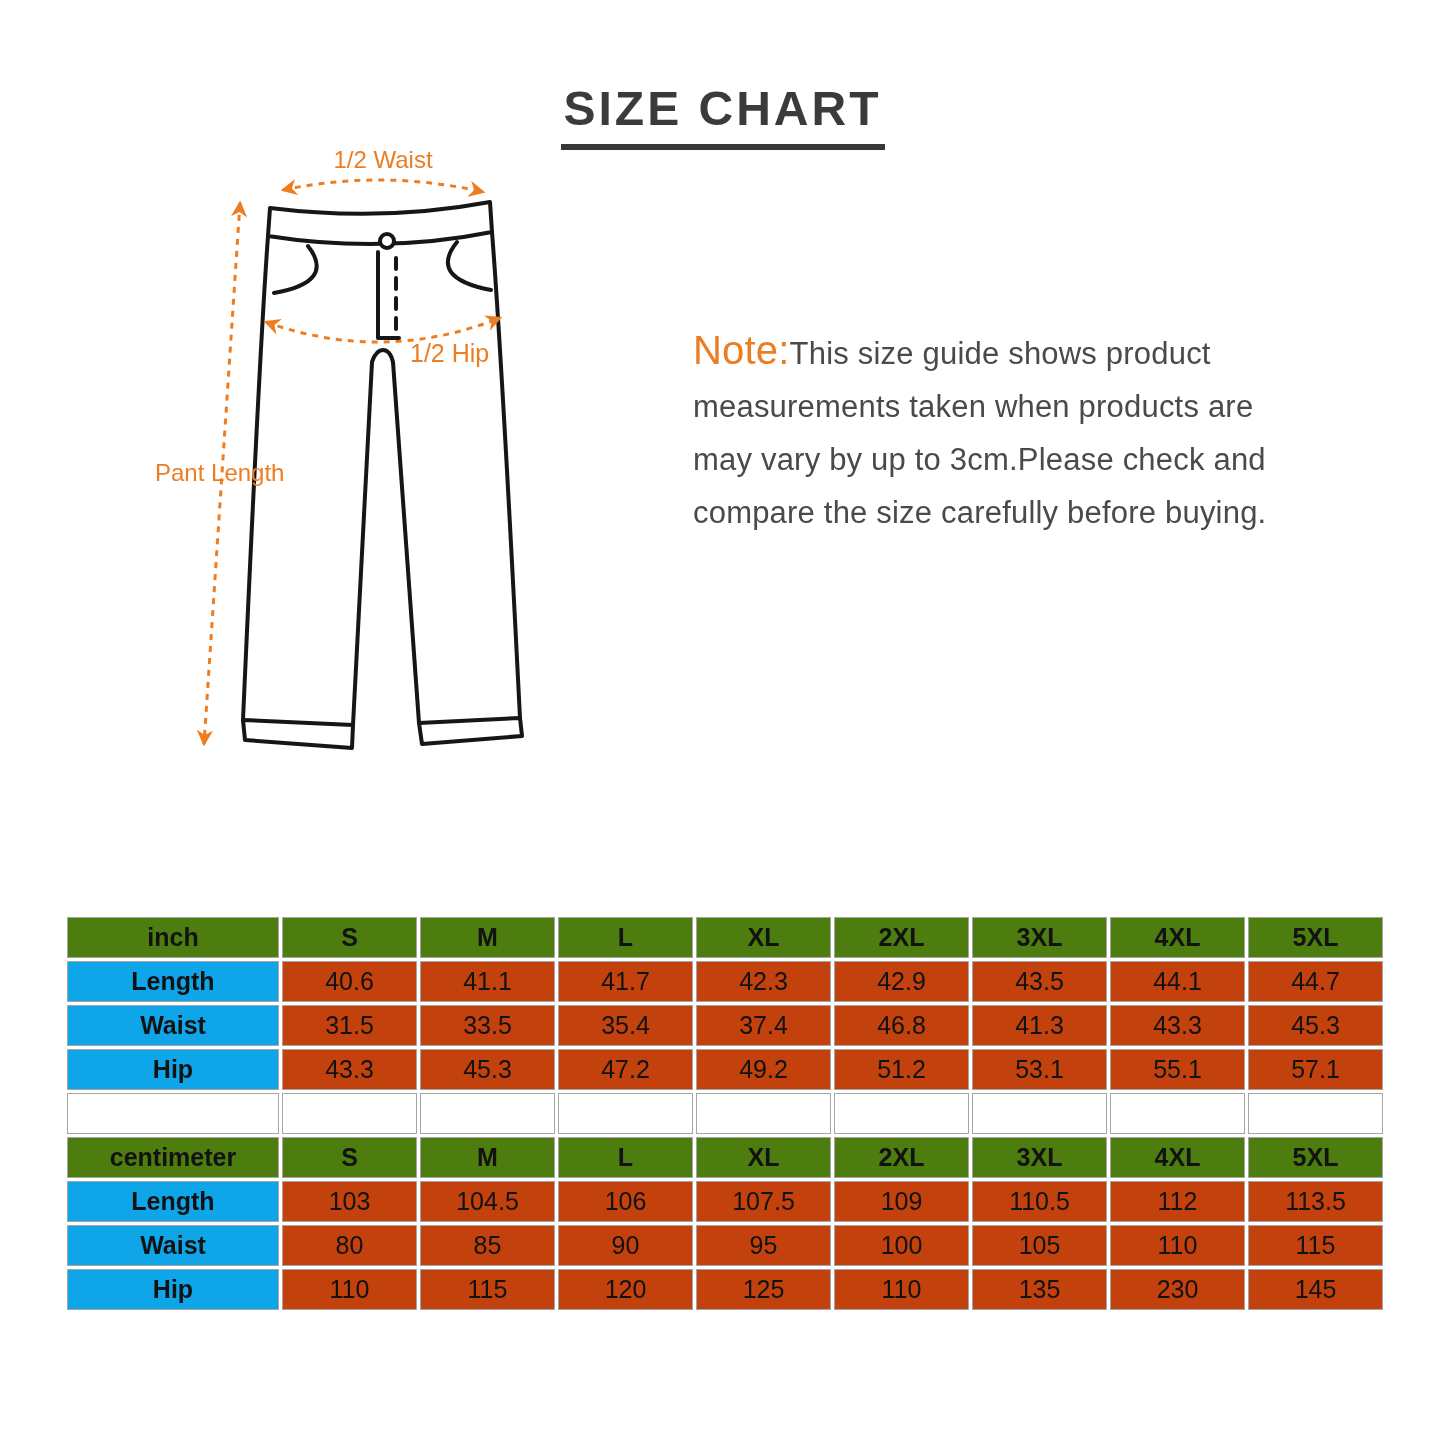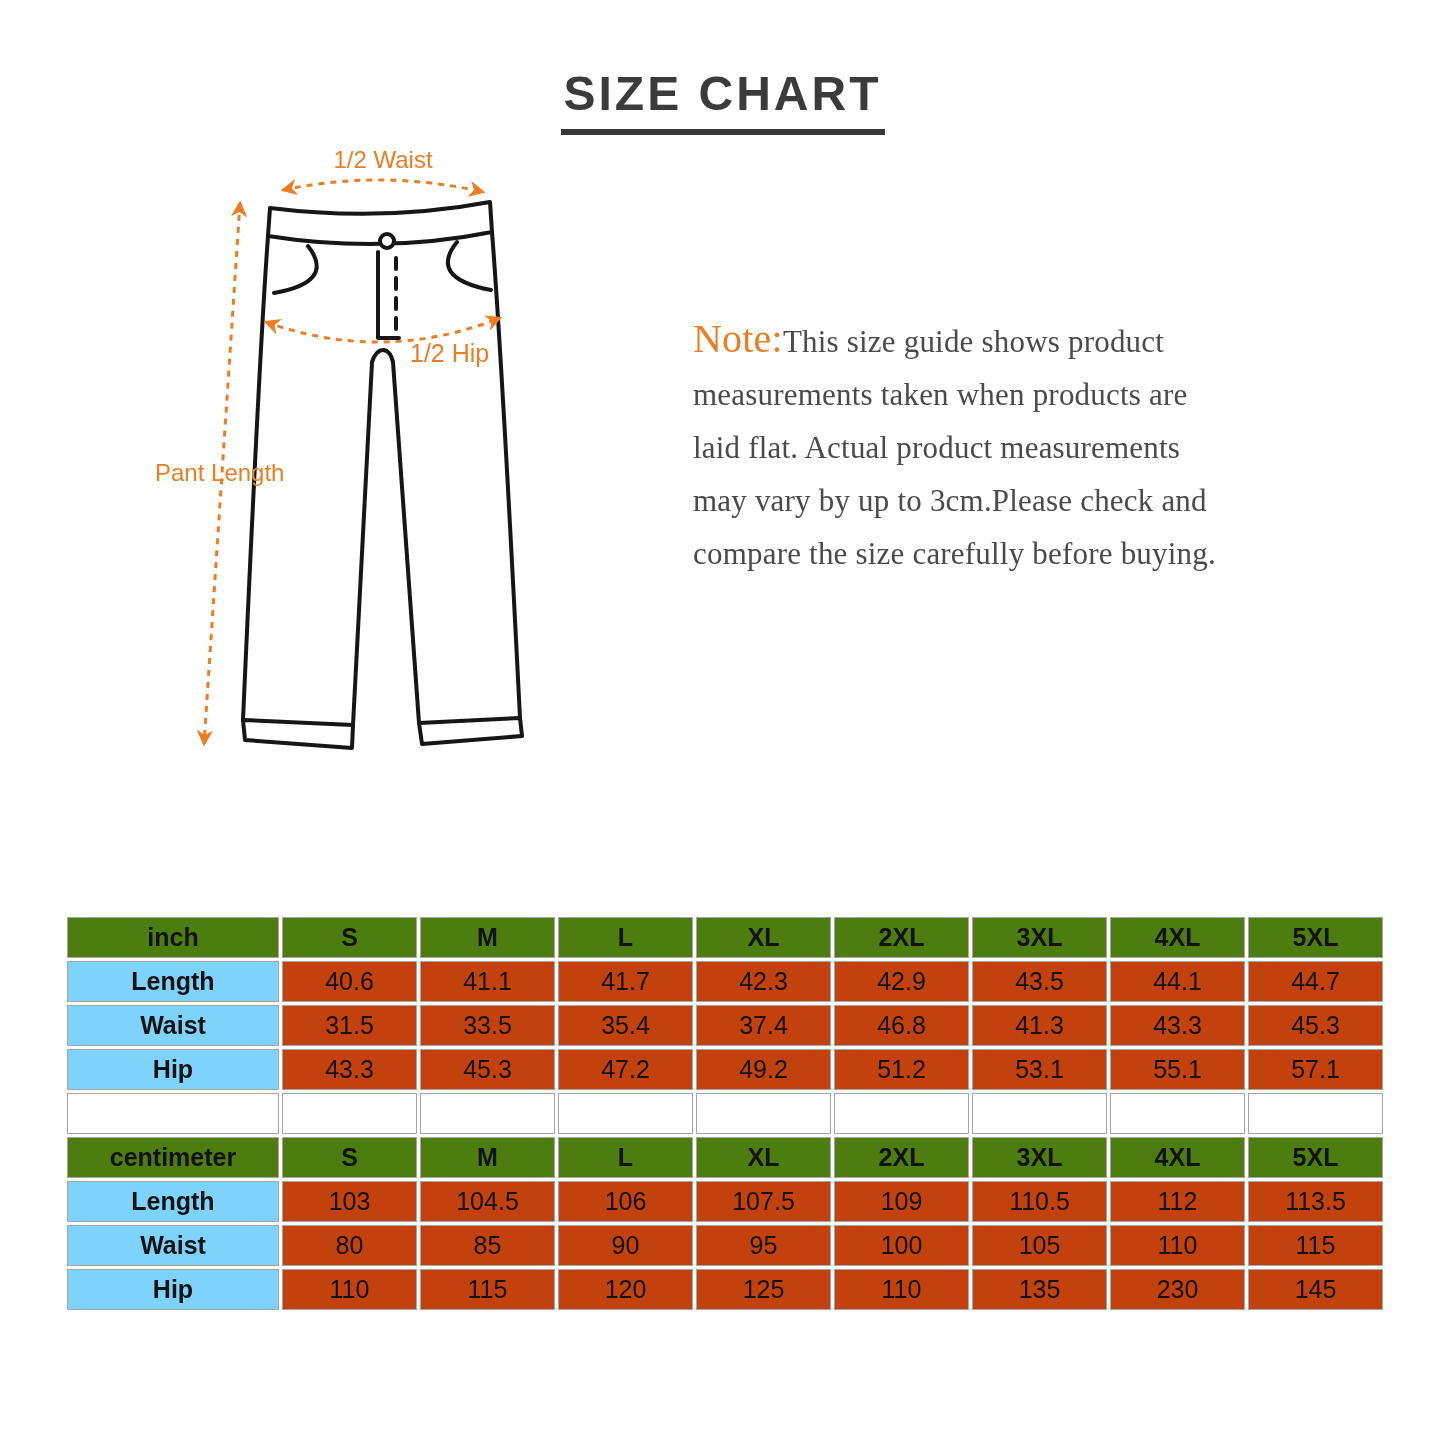--- a/index.html
+++ b/index.html
@@ -4,42 +4,42 @@
 <style>
   html,body{margin:0;padding:0;background:#ffffff;}
   #canvas{
     position:relative;width:1445px;height:1445px;background:#ffffff;overflow:hidden;
     font-family:"Liberation Sans","DejaVu Sans",sans-serif;
   }
   
   .title-wrap{position:absolute;left:0;top:66px;width:1445px;text-align:center;}
   .title{
     display:inline-block;font-size:48px;font-weight:bold;letter-spacing:3px;
-    color:#3b3b3b;border-bottom:6px solid #383838;padding:0 3px 8px 3px;margin:0;
+    color:#3b3b3b;border-bottom:6px solid #383838;padding:0 3px 8px 3px;margin:15px;
   }
   
   .diagram{position:absolute;left:140px;top:130px;width:430px;height:640px;}
   
   .note{
-    position:absolute;left:693px;top:312px;width:660px;
-    font-size:31px;line-height:53px;color:#4a4a4a;letter-spacing:0.2px;font-family:Liberation Serif, serif;
+    position:absolute;left:693px;top:324px;width:660px;
+    font-size:31px;line-height:53px;color:#4a4a4a;letter-spacing:0.2px;
   }
   .note-label{color:#ED7D23;font-size:40px;line-height:53px;}
   
   .size-table{
     position:absolute;left:64px;top:914px;
     border-collapse:separate;border-spacing:3px;table-layout:fixed;
   }
   .size-table td{
     border:1px solid #a6a6a6;height:41px;box-sizing:border-box;
     text-align:center;vertical-align:middle;font-size:25px;color:#121212;
     overflow:hidden;white-space:nowrap;
   }
   .size-table td.hdr{background:#4d7c0f;font-weight:bold;}
-  .size-table td.lbl{background:#7dd3fc;font-weight:bold;}
+  .size-table td.lbl{background:#0ea5e9;font-weight:bold;}
   .size-table td.val{background:#c2410c;font-weight:normal;}
   .size-table td.sp{background:#ffffff;}
 </style>
 </head>
 <body>
 
 <div id="canvas">
 
   <div class="title-wrap">
     <h1 class="title">SIZE CHART</h1>
@@ -81,21 +81,20 @@
     <path d="M 126,192 Q 243,234 360,188" fill="none" stroke="#ED7D23" stroke-width="3" stroke-dasharray="6 6" marker-start="url(#ah)" marker-end="url(#ah)"></path>
 
     <text x="243" y="38" text-anchor="middle" font-size="24" fill="#ED7D23">1/2 Waist</text>
     <text x="270" y="232" font-size="25" fill="#ED7D23">1/2 Hip</text>
     <text x="15" y="351" font-size="24" fill="#ED7D23">Pant Length</text>
   </svg>
 
   <div class="note">
     <div><span class="note-label">Note:</span><span>This size guide shows product</span></div>
     <div>measurements taken when products are</div>
-    <div>laid flat. Actual product measurements</div>
     <div>may vary by up to 3cm.Please check and</div>
     <div>compare the size carefully before buying.</div>
   </div>
 
   <table class="size-table">
     <colgroup>
       <col style="width:212px">
       <col style="width:135px">
         <col style="width:135px">
         <col style="width:135px">

